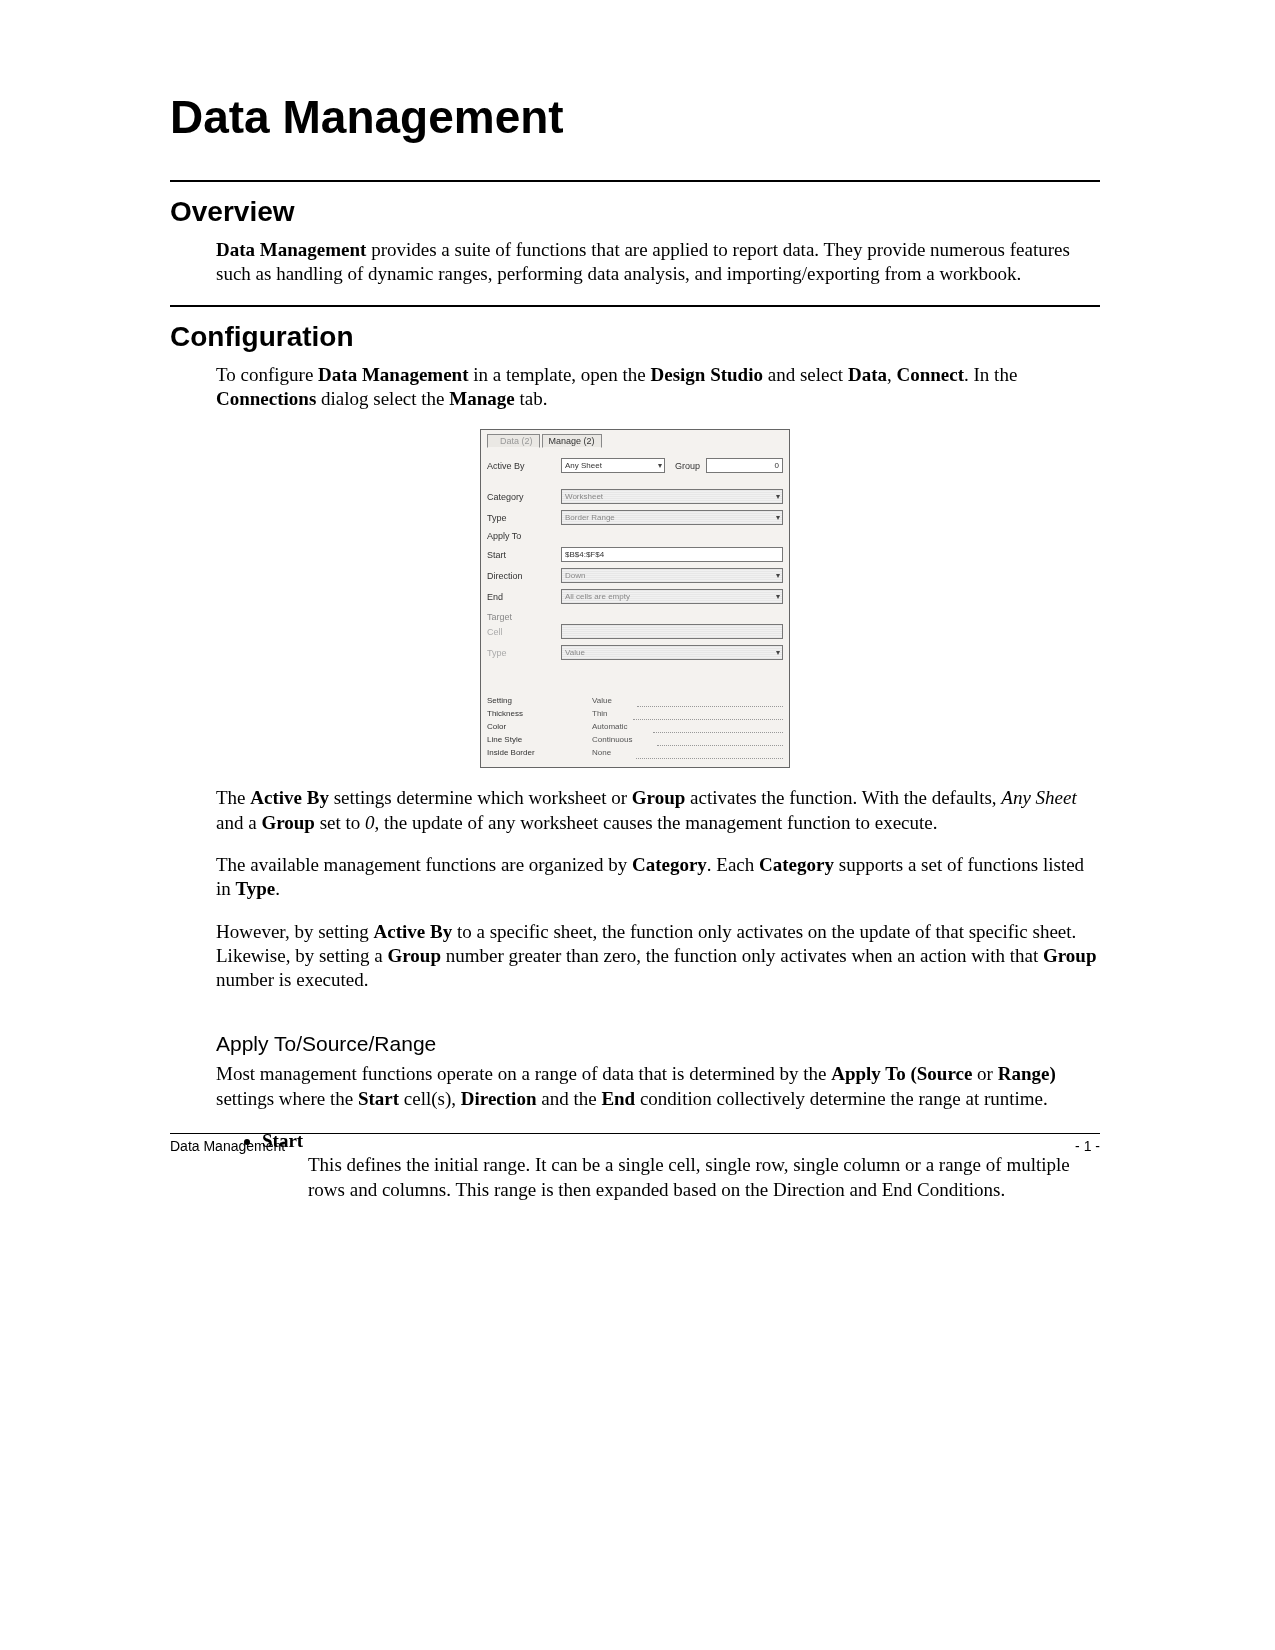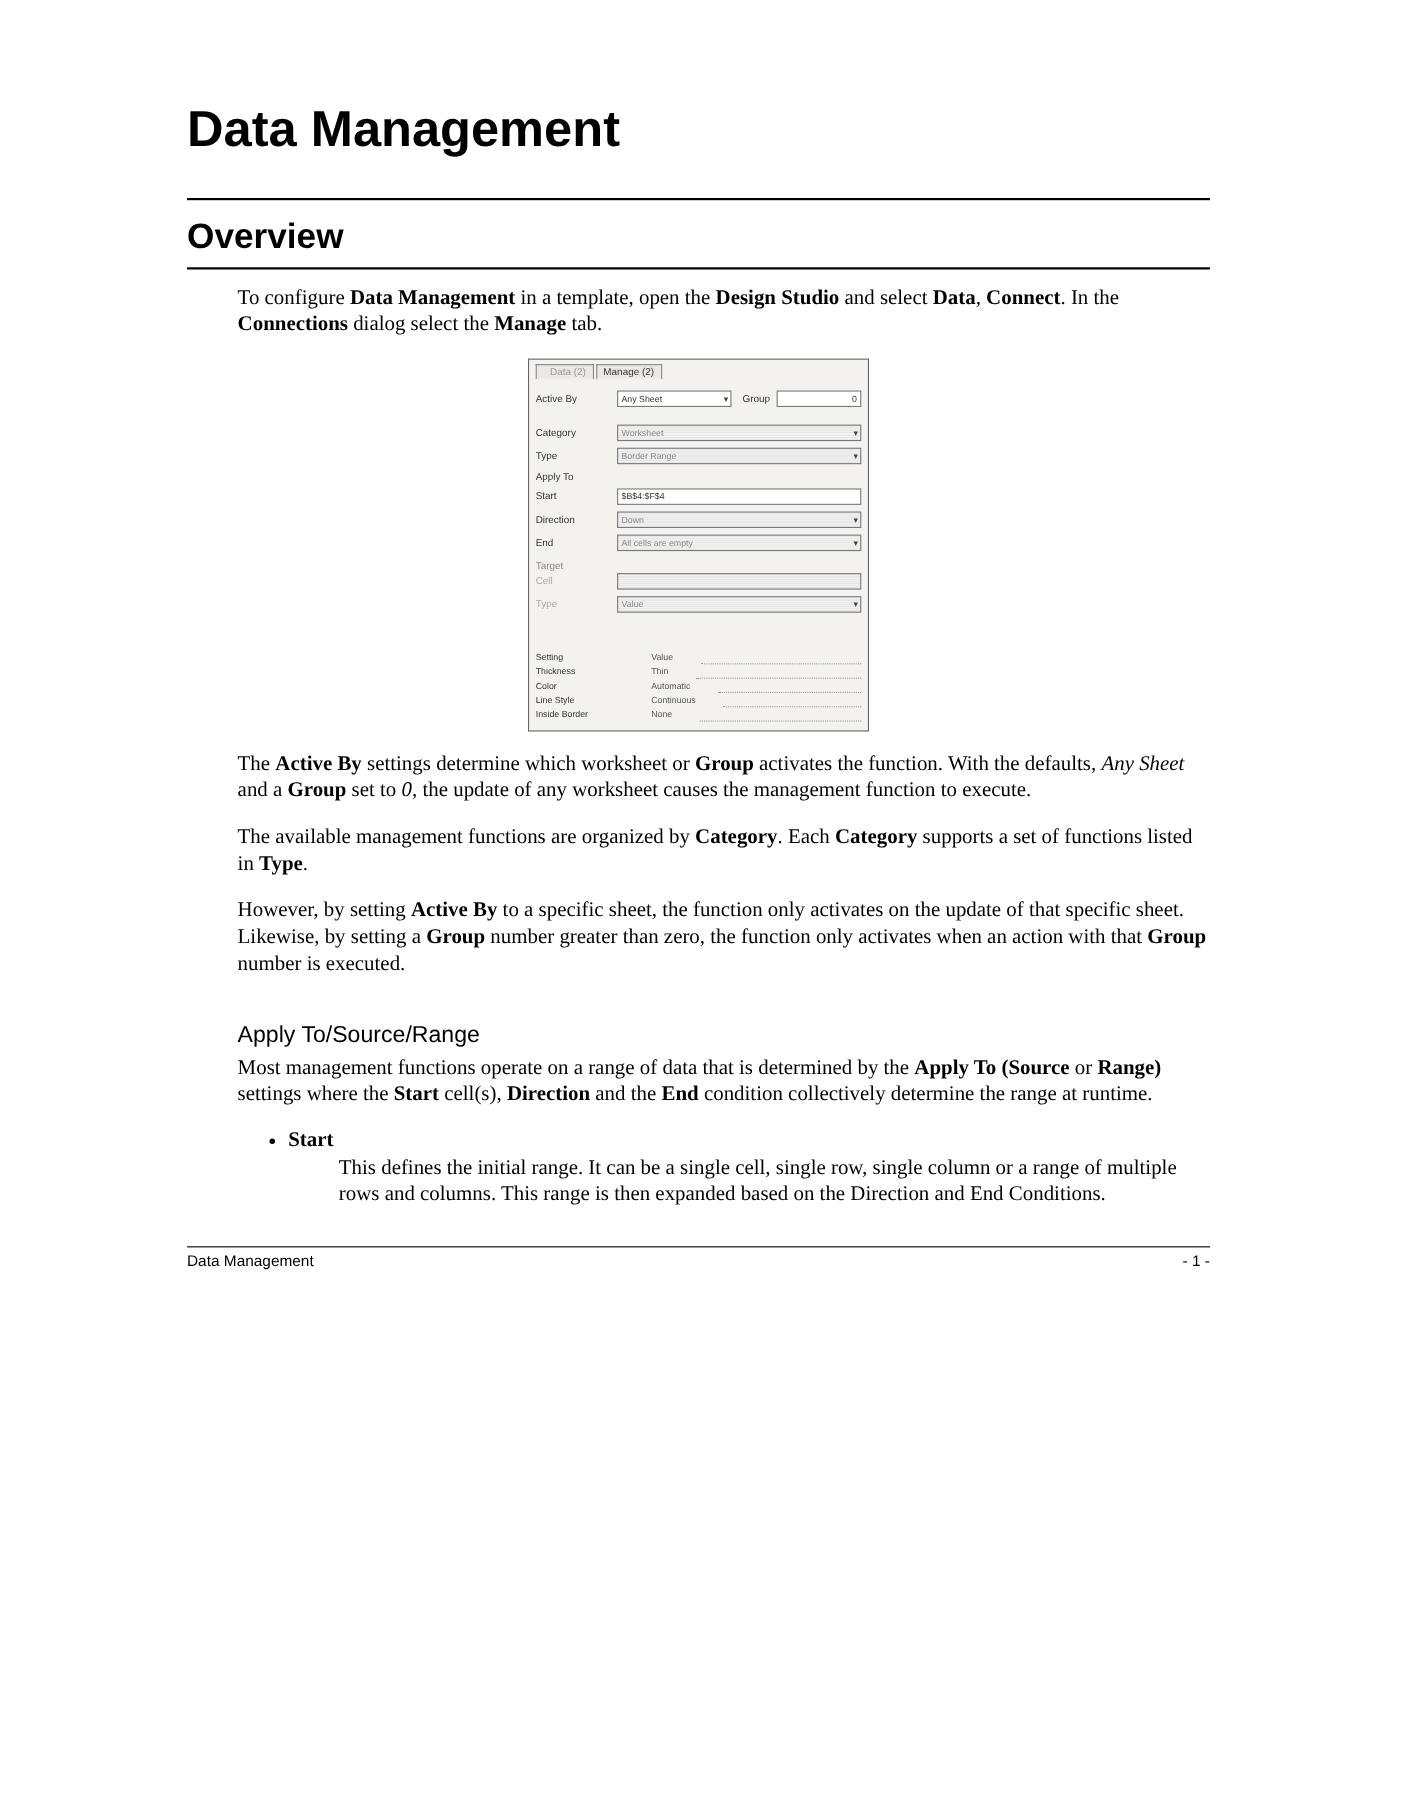--- a/index.html
+++ b/index.html
@@ -23,21 +23,21 @@
     margin: 0 0 36px 0;
   }
   hr.big {
     border: none;
     border-top: 2px solid #000;
     margin: 0 0 14px 0;
   }
   h2.section {
     font-family: Arial, Helvetica, sans-serif;
     font-weight: 800;
-    font-size: 32px;
+    font-size: 28px;
     margin: 6px 0 10px 0;
   }
   h3.subhead {
     font-family: Arial, Helvetica, sans-serif;
     font-weight: 400;
     font-size: 21px;
     margin: 40px 0 6px 46px;
   }
   .body {
     margin-left: 46px;
@@ -163,23 +163,27 @@
 </head>
 <body>
 
 <div class="page">
 
   <h1 class="title">Data Management</h1>
 
   <hr class="big">
   <h2 class="section">Overview</h2>
   <div class="body">
+    <p>
+      <span class="b">Data Management</span><span> provides a suite of functions that are applied to report data.  They provide numerous features such as handling of dynamic ranges, performing data analysis, and importing/exporting from a workbook.</span>
+    </p>
   </div>
 
   <hr class="big">
+  <h2 class="section">Configuration</h2>
   <div class="body">
     <p>
       <span>To configure </span><span class="b">Data Management</span><span> in a template, open the </span><span class="b">Design Studio</span><span> and select </span><span class="b">Data</span><span>, </span><span class="b">Connect</span><span>.  In the </span><span class="b">Connections</span><span> dialog select the </span><span class="b">Manage</span><span> tab.</span>
     </p>
   </div>
 
   <div class="dialog-wrap">
     <div class="dialog">
       <div class="tabs">
         <div class="tab inactive">Data (2)</div>

